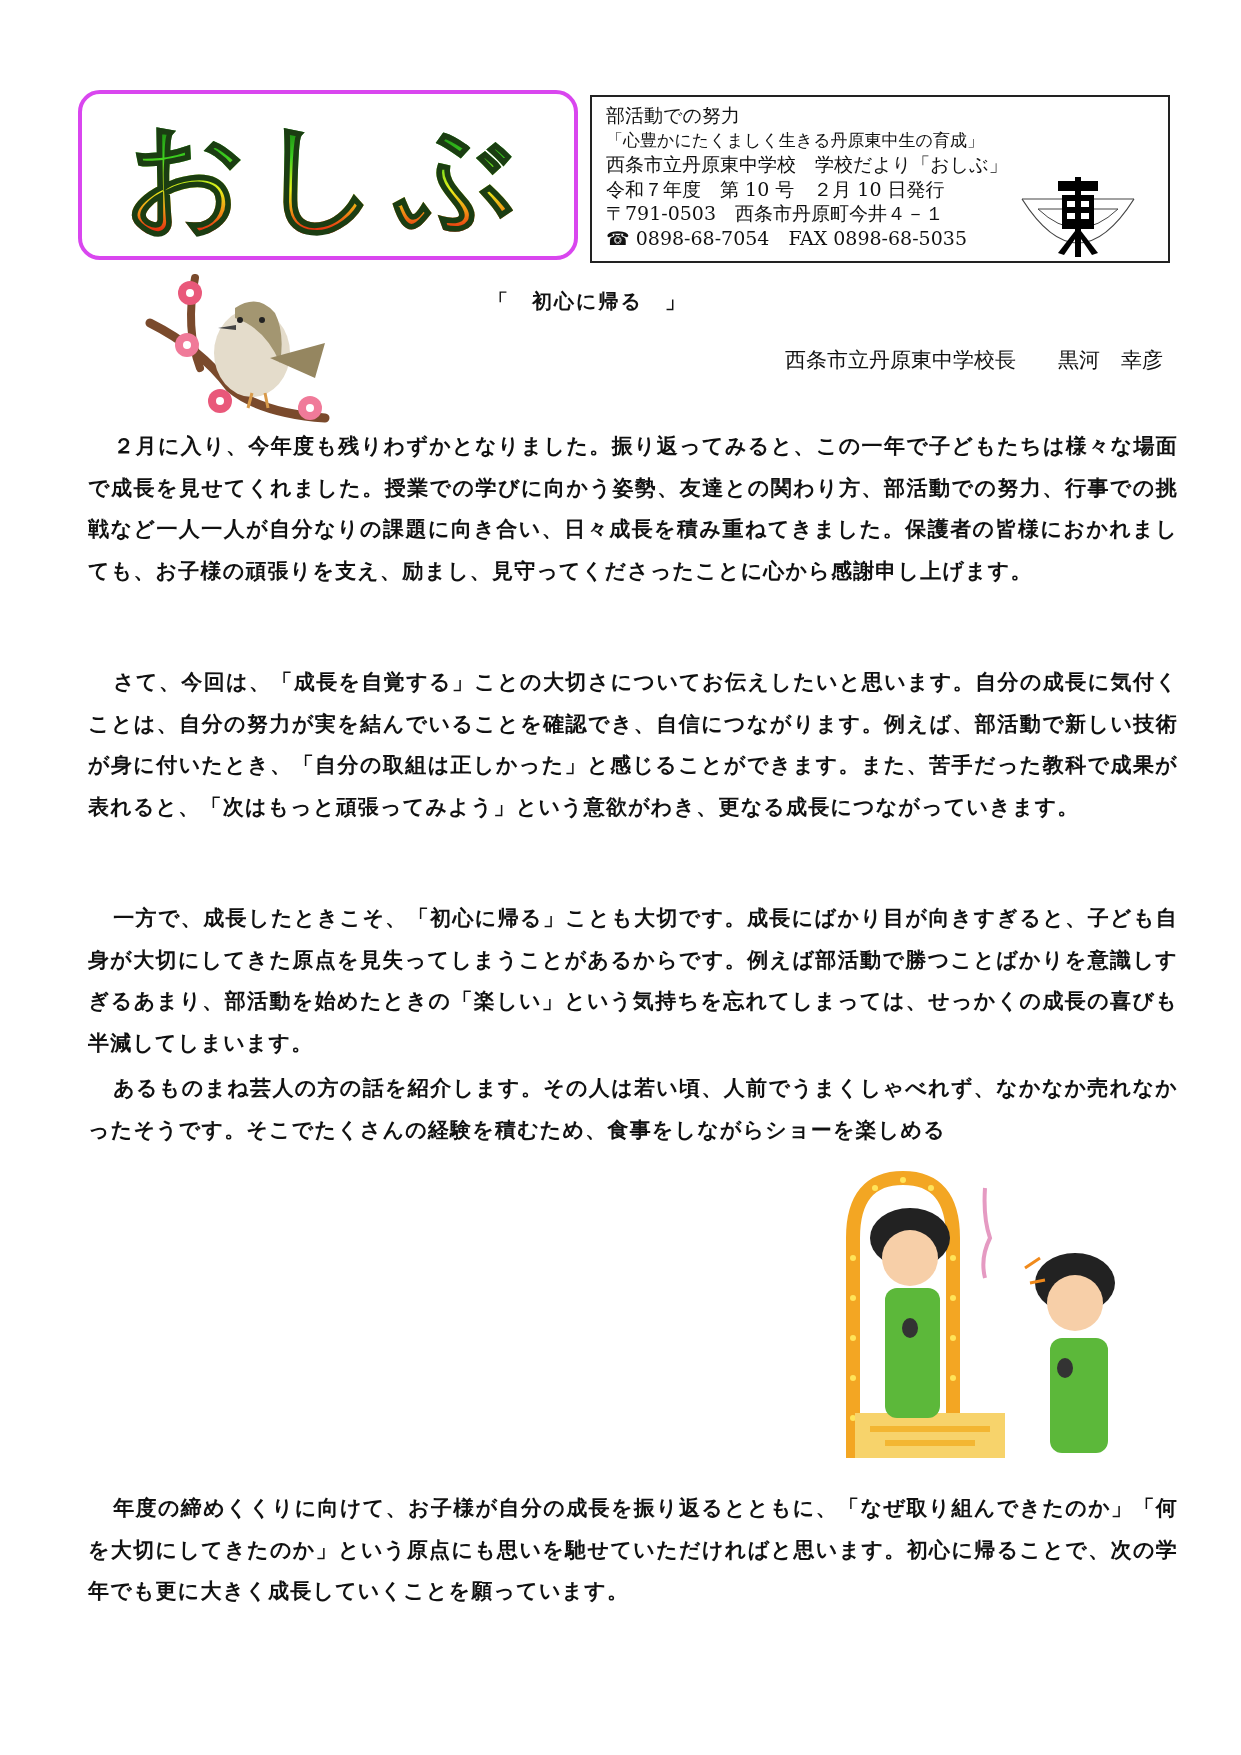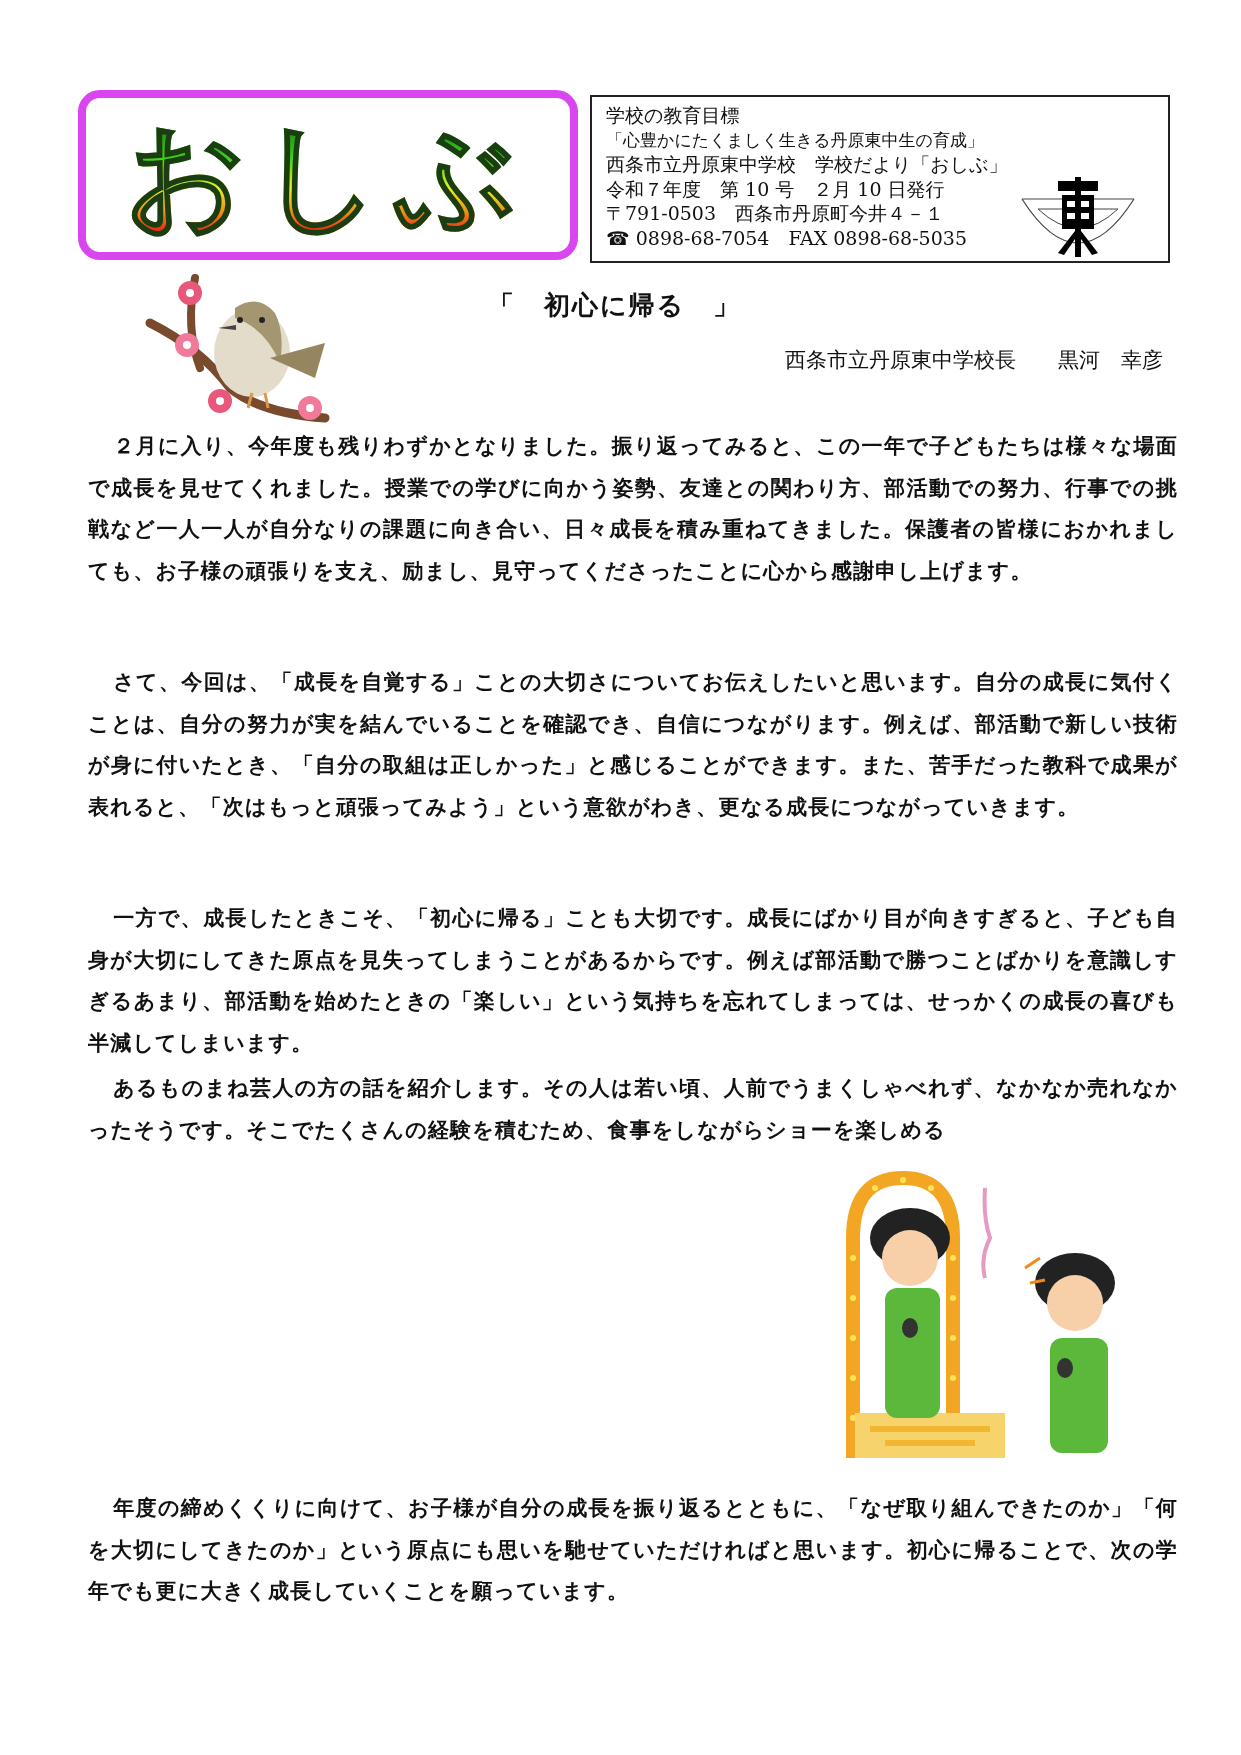--- a/index.html
+++ b/index.html
@@ -1,33 +1,33 @@
 <!DOCTYPE html>
 <html><head>
 <meta charset="utf-8">
 <style>
   html, body { margin: 0; padding: 0; background: #ffffff; }
   body { width: 1241px; height: 1755px; position: relative; overflow: hidden;
          font-family: "DejaVu Sans", sans-serif; color: #111; }
   .masthead { position: absolute; left: 78px; top: 90px; width: 500px; height: 170px;
-              border: 8px solid #d946ef; border-radius: 22px; background: #fff;
+              border: 4px solid #d946ef; border-radius: 22px; background: #fff;
               display: flex; align-items: center; justify-content: center; box-sizing: border-box; }
   .masthead-title { font-family: "DejaVu Sans", sans-serif; font-weight: bold; font-size: 118px;
                     letter-spacing: 14px; line-height: 1;
                     background: linear-gradient(to bottom, #0d6a0d 0%, #3ccf1f 35%, #e8f21a 62%, #f18a14 82%, #e31d10 100%);
                     -webkit-background-clip: text; background-clip: text; color: transparent;
                     -webkit-text-stroke: 2px #1b3d12; }
   .infobox { position: absolute; left: 590px; top: 95px; width: 580px; height: 168px;
              border: 2px solid #222; box-sizing: border-box; padding: 6px 14px;
              font-family: "DejaVu Serif", serif; font-size: 19px; line-height: 24.5px; color: #111; }
   .infobox .line { white-space: nowrap; }
   .infobox .goal { font-size: 17px; }
   .emblem { position: absolute; right: 30px; top: 80px; width: 120px; height: 80px; }
   .bird { position: absolute; left: 140px; top: 268px; width: 190px; height: 160px; }
-  .article-title { position: absolute; left: 488px; top: 288px; font-size: 26px; font-weight: bold;
+  .article-title { position: absolute; left: 488px; top: 288px; font-size: 20px; font-weight: bold;
                    letter-spacing: 2px; white-space: pre; }
   .byline { position: absolute; right: 78px; top: 346px; font-size: 21px; font-weight: normal; white-space: pre; }
   .body { position: absolute; left: 78px; width: 1090px; font-size: 21px; font-weight: bold;
           line-height: 41.5px; letter-spacing: 1.2px; text-align: justify; margin-left: 10px; }
   .body p { margin: 0; text-indent: 1.2em; }
   #p1 { top: 426px; }
   #p2 { top: 662px; }
   #p3 { top: 898px; }
   #p4 { top: 1068px; }
   #p4 .narrow { display: block; width: 725px; }
@@ -35,21 +35,21 @@
   .comedians { position: absolute; left: 835px; top: 1168px; width: 320px; height: 290px; }
 </style>
 </head>
 <body>
 
 <div class="masthead">
   <span class="masthead-title">おしぶ</span>
 </div>
 
 <div class="infobox">
-  <div class="line">学校の教育目標</div>
+  <div class="line">部活動での努力</div>
   <div class="line goal">「心豊かにたくましく生きる丹原東中生の育成」</div>
   <div class="line">西条市立丹原東中学校　学校だより「おしぶ」</div>
   <div class="line">令和７年度　第 10 号　２月 10 日発行</div>
   <div class="line">〒791-0503　西条市丹原町今井４－１</div>
   <div class="line"><span>☎</span><span> 0898-68-7054　FAX 0898-68-5035</span></div>
   <svg class="emblem" viewBox="0 0 120 80">
     <path d="M4 22 Q60 110 116 22" fill="none" stroke="#444" stroke-width="1.2"></path>
     <line x1="4" y1="22" x2="116" y2="22" stroke="#444" stroke-width="1.2"></line>
     <path d="M20 32 L100 32 Q60 70 20 32" fill="none" stroke="#444" stroke-width="1"></path>
     <rect x="40" y="4" width="40" height="10" fill="#000"></rect>

